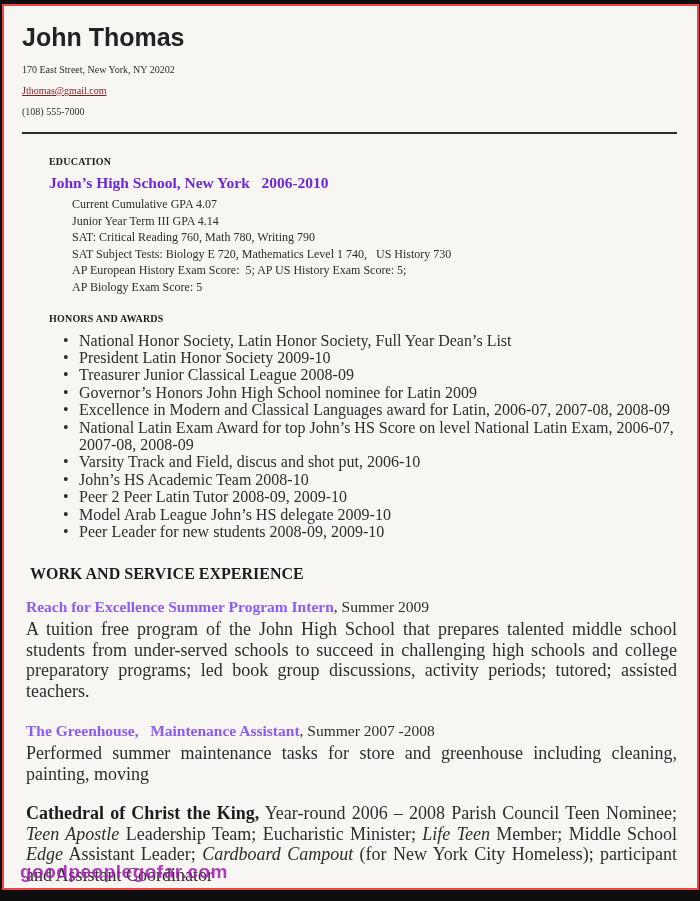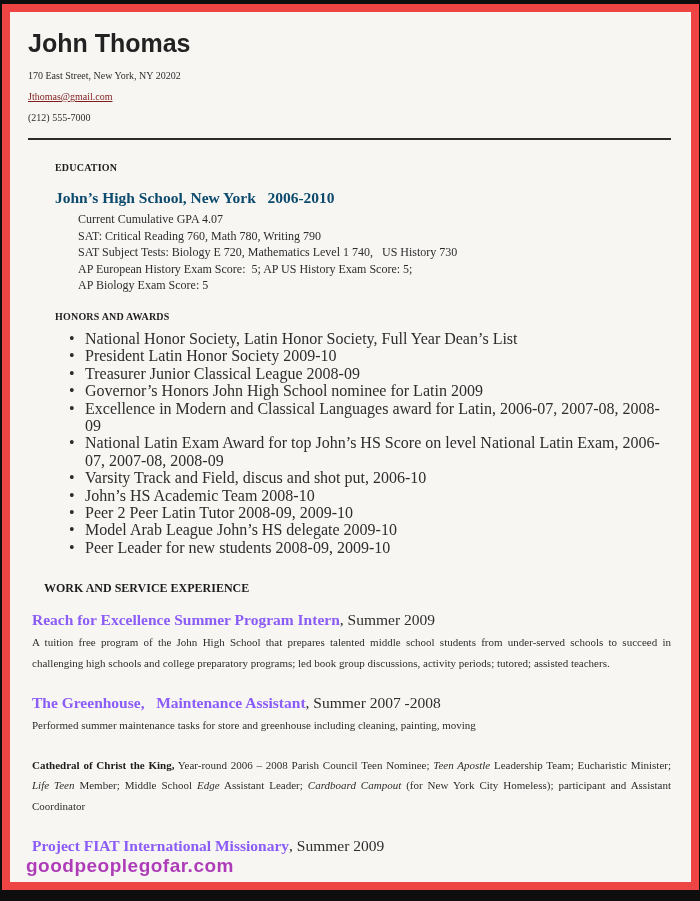--- a/index.html
+++ b/index.html
@@ -7,21 +7,21 @@
     width:700px; height:901px;
     background:#0e0e0e;
     position:relative;
     font-family:"Liberation Serif", serif;
     overflow:hidden;
   }
   .page {
     position:absolute;
     top:4px; left:2px; right:1px; bottom:11px;
     background:#f7f6f3;
-    border:8px solid #ef4444;
+    border:2px solid #ef4444;
     box-sizing:border-box;
     padding:16px 20px 0 18px;
     overflow:hidden;
   }
   
   .name {
     margin:0;
     font-family:"Liberation Sans", sans-serif;
     font-weight:700;
     font-size:25px;
@@ -34,45 +34,45 @@
   .rule { border:none; border-top:2px solid #2c2c2c; margin:10px 0 0 0; }
 
   
   .indent { margin-left:27px; color:#2d2d2d; }
   .sec-h {
     margin:22px 0 0 0;
     font-weight:700; font-size:10px; color:#1c1c1c;
     letter-spacing:.2px;
   }
   .school-line {
-    margin-top:16px; font-weight:700; font-size:15.5px; color:#0c4a6e;
+    margin-top:7px; font-weight:700; font-size:15.5px; color:#6d28d9;
     white-space:pre-wrap;
   }
   .edu-details { margin:4px 0 8px 23px; font-size:12px; line-height:16.6px; }
   .edu-details .detail { white-space:pre-wrap; }
 
   .honors-h { margin-top:17px; }
   ul.honors {
     margin:8px 0 0 0; padding:0 0 0 12px;
     list-style:none;
     font-size:16px; line-height:17.4px;
   }
   ul.honors li { position:relative; padding-left:18px; }
   ul.honors li::before { content:"\2022"; position:absolute; left:2px; }
 
   
   .work { margin-left:4px; color:#2d2d2d; }
-  .work-h { margin:25px 0 0 12px; font-weight:700; font-size:12px; color:#1c1c1c; }
+  .work-h { margin:25px 0 0 4px; font-weight:700; font-size:16px; color:#1c1c1c; }
   .entry { margin-top:13px; }
   .entry + .entry { margin-top:19px; }
   .entry-title { font-size:15.5px; line-height:21px; white-space:pre-wrap; color:#2d2d2d; }
   .entry-title b { font-weight:700; color:#8b5cf6; }
   .entry-desc {
     margin:2px 0 0 0;
-    font-size:11px; line-height:20.5px;
+    font-size:18px; line-height:20.5px;
     text-align:justify;
   }
   .entry-desc b { font-weight:700; color:#1c1c1c; }
   .entry-desc i { font-style:italic; }
 
   .watermark {
     position:absolute; left:16px; bottom:5px;
     font-family:"Liberation Sans", sans-serif;
     font-weight:700; font-size:19px;
     color:#a21caf; opacity:.85; letter-spacing:.5px;
@@ -81,31 +81,32 @@
 </head>
 <body>
 
 <div class="page">
 
   <header>
     <h1 class="name">John Thomas</h1>
     <div class="contact">
       <div class="contact-line">170 East Street, New York, NY 20202</div>
       <div class="contact-line"><a class="email-link">Jthomas@gmail.com</a></div>
-      <div class="contact-line">(212) 555-7000</div>
+      <div class="contact-line">(108) 555-7000</div>
     </div>
   </header>
 
   <hr class="rule">
 
   <section class="indent">
     <h2 class="sec-h">EDUCATION</h2>
     <div class="school-line">John’s High School, New York   2006-2010</div>
     <div class="edu-details">
       <div class="detail">Current Cumulative GPA 4.07</div>
+      <div class="detail">Junior Year Term III GPA 4.14</div>
       <div class="detail">SAT: Critical Reading 760, Math 780, Writing 790</div>
       <div class="detail">SAT Subject Tests: Biology E 720, Mathematics Level 1 740,   US History 730</div>
       <div class="detail">AP European History Exam Score:  5; AP US History Exam Score: 5;</div>
       <div class="detail">AP Biology Exam Score: 5</div>
     </div>
 
     <h2 class="sec-h honors-h">HONORS AND AWARDS</h2>
     <ul class="honors">
       <li>National Honor Society, Latin Honor Society, Full Year Dean’s List</li>
       <li>President Latin Honor Society 2009-10</li>

